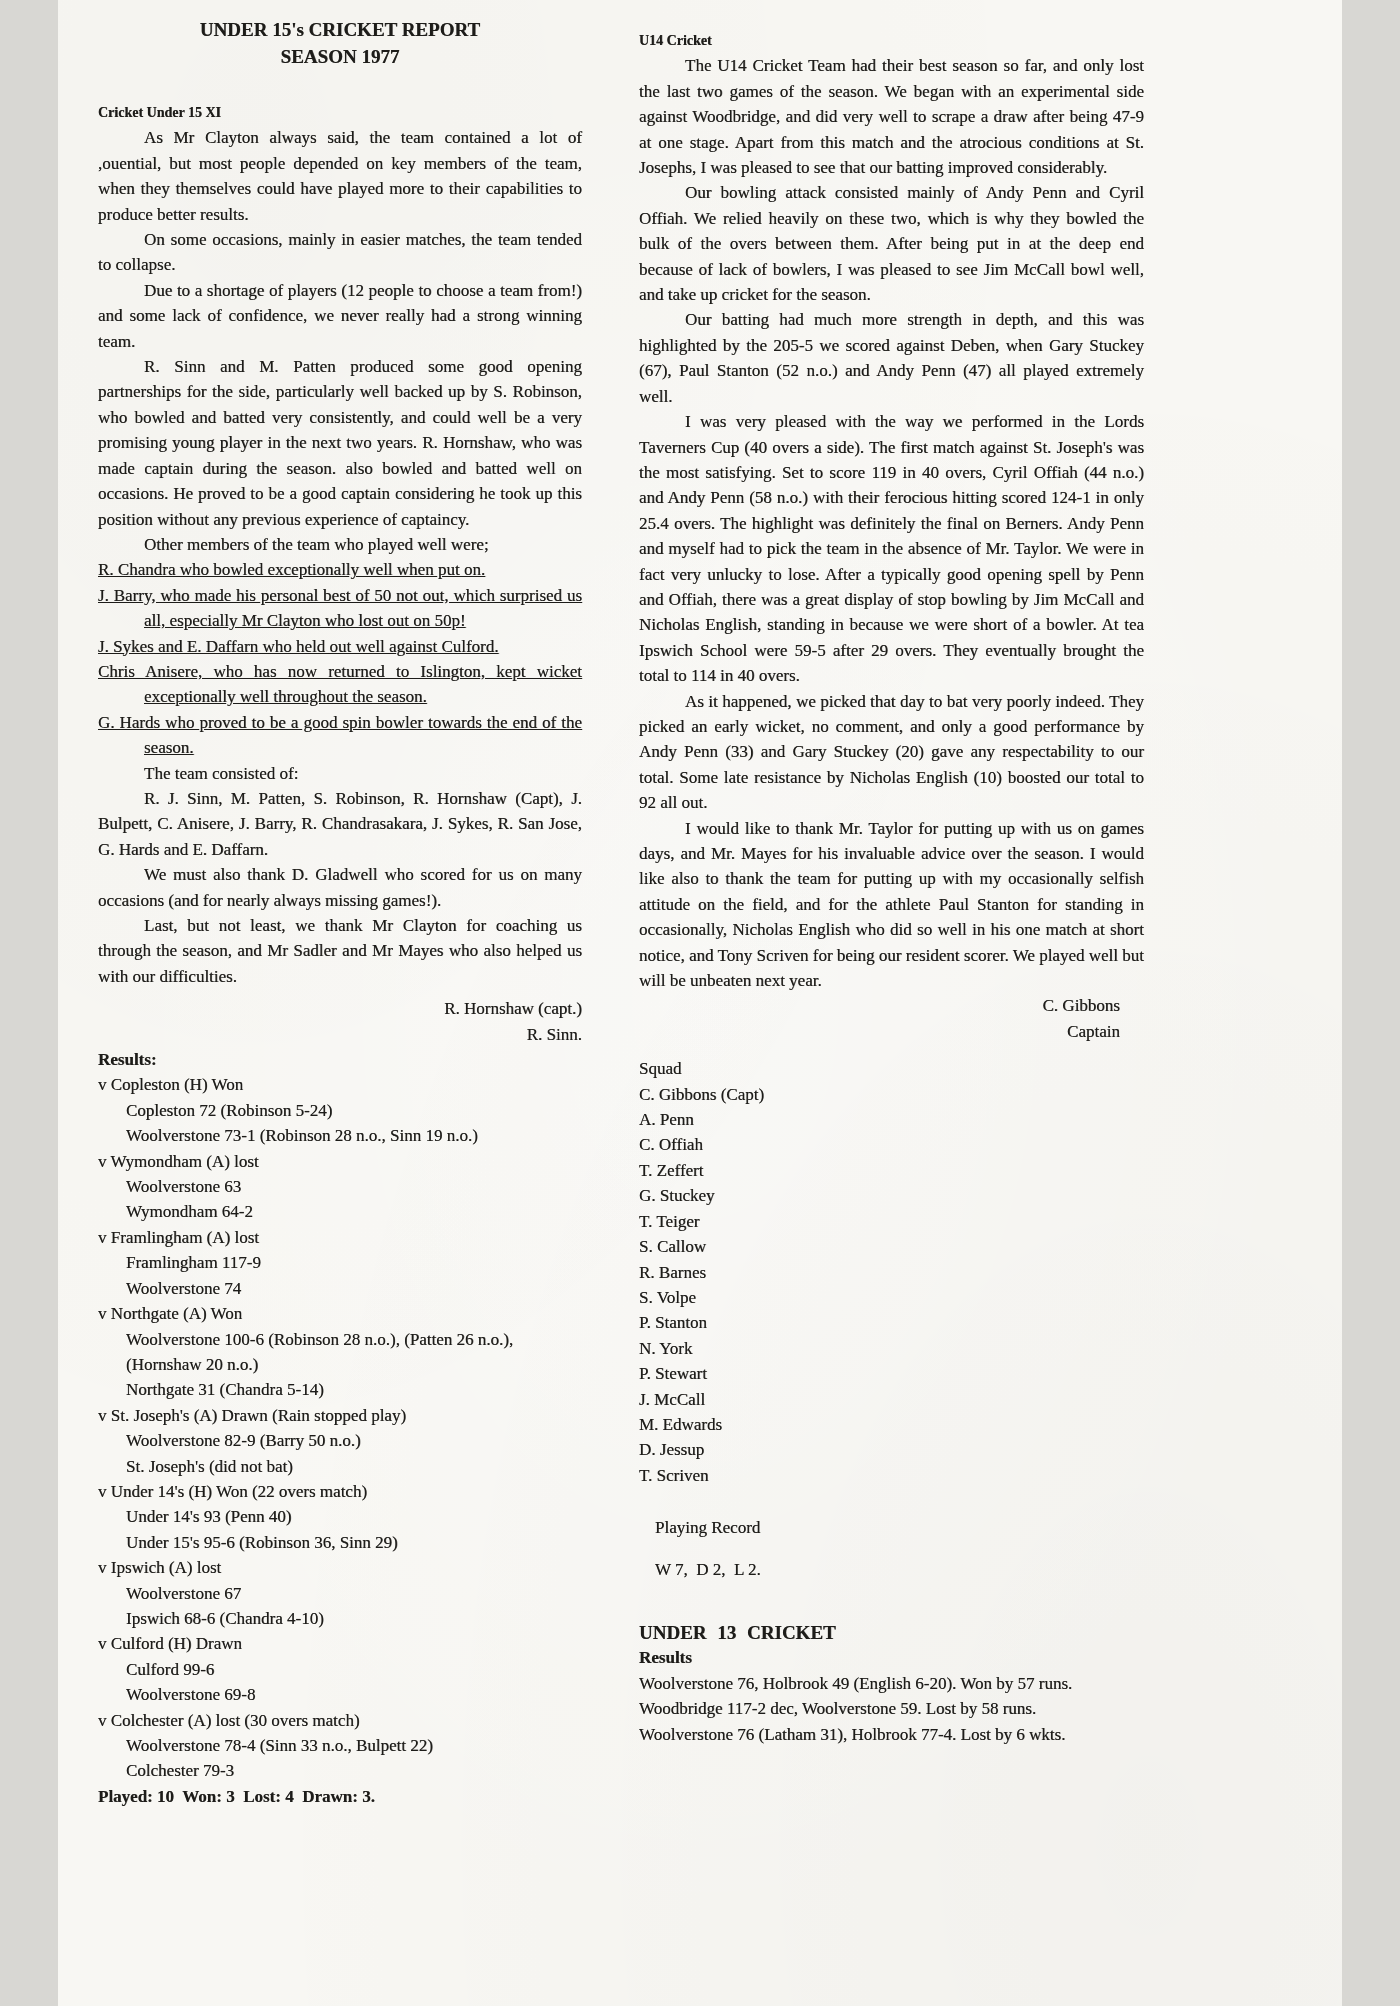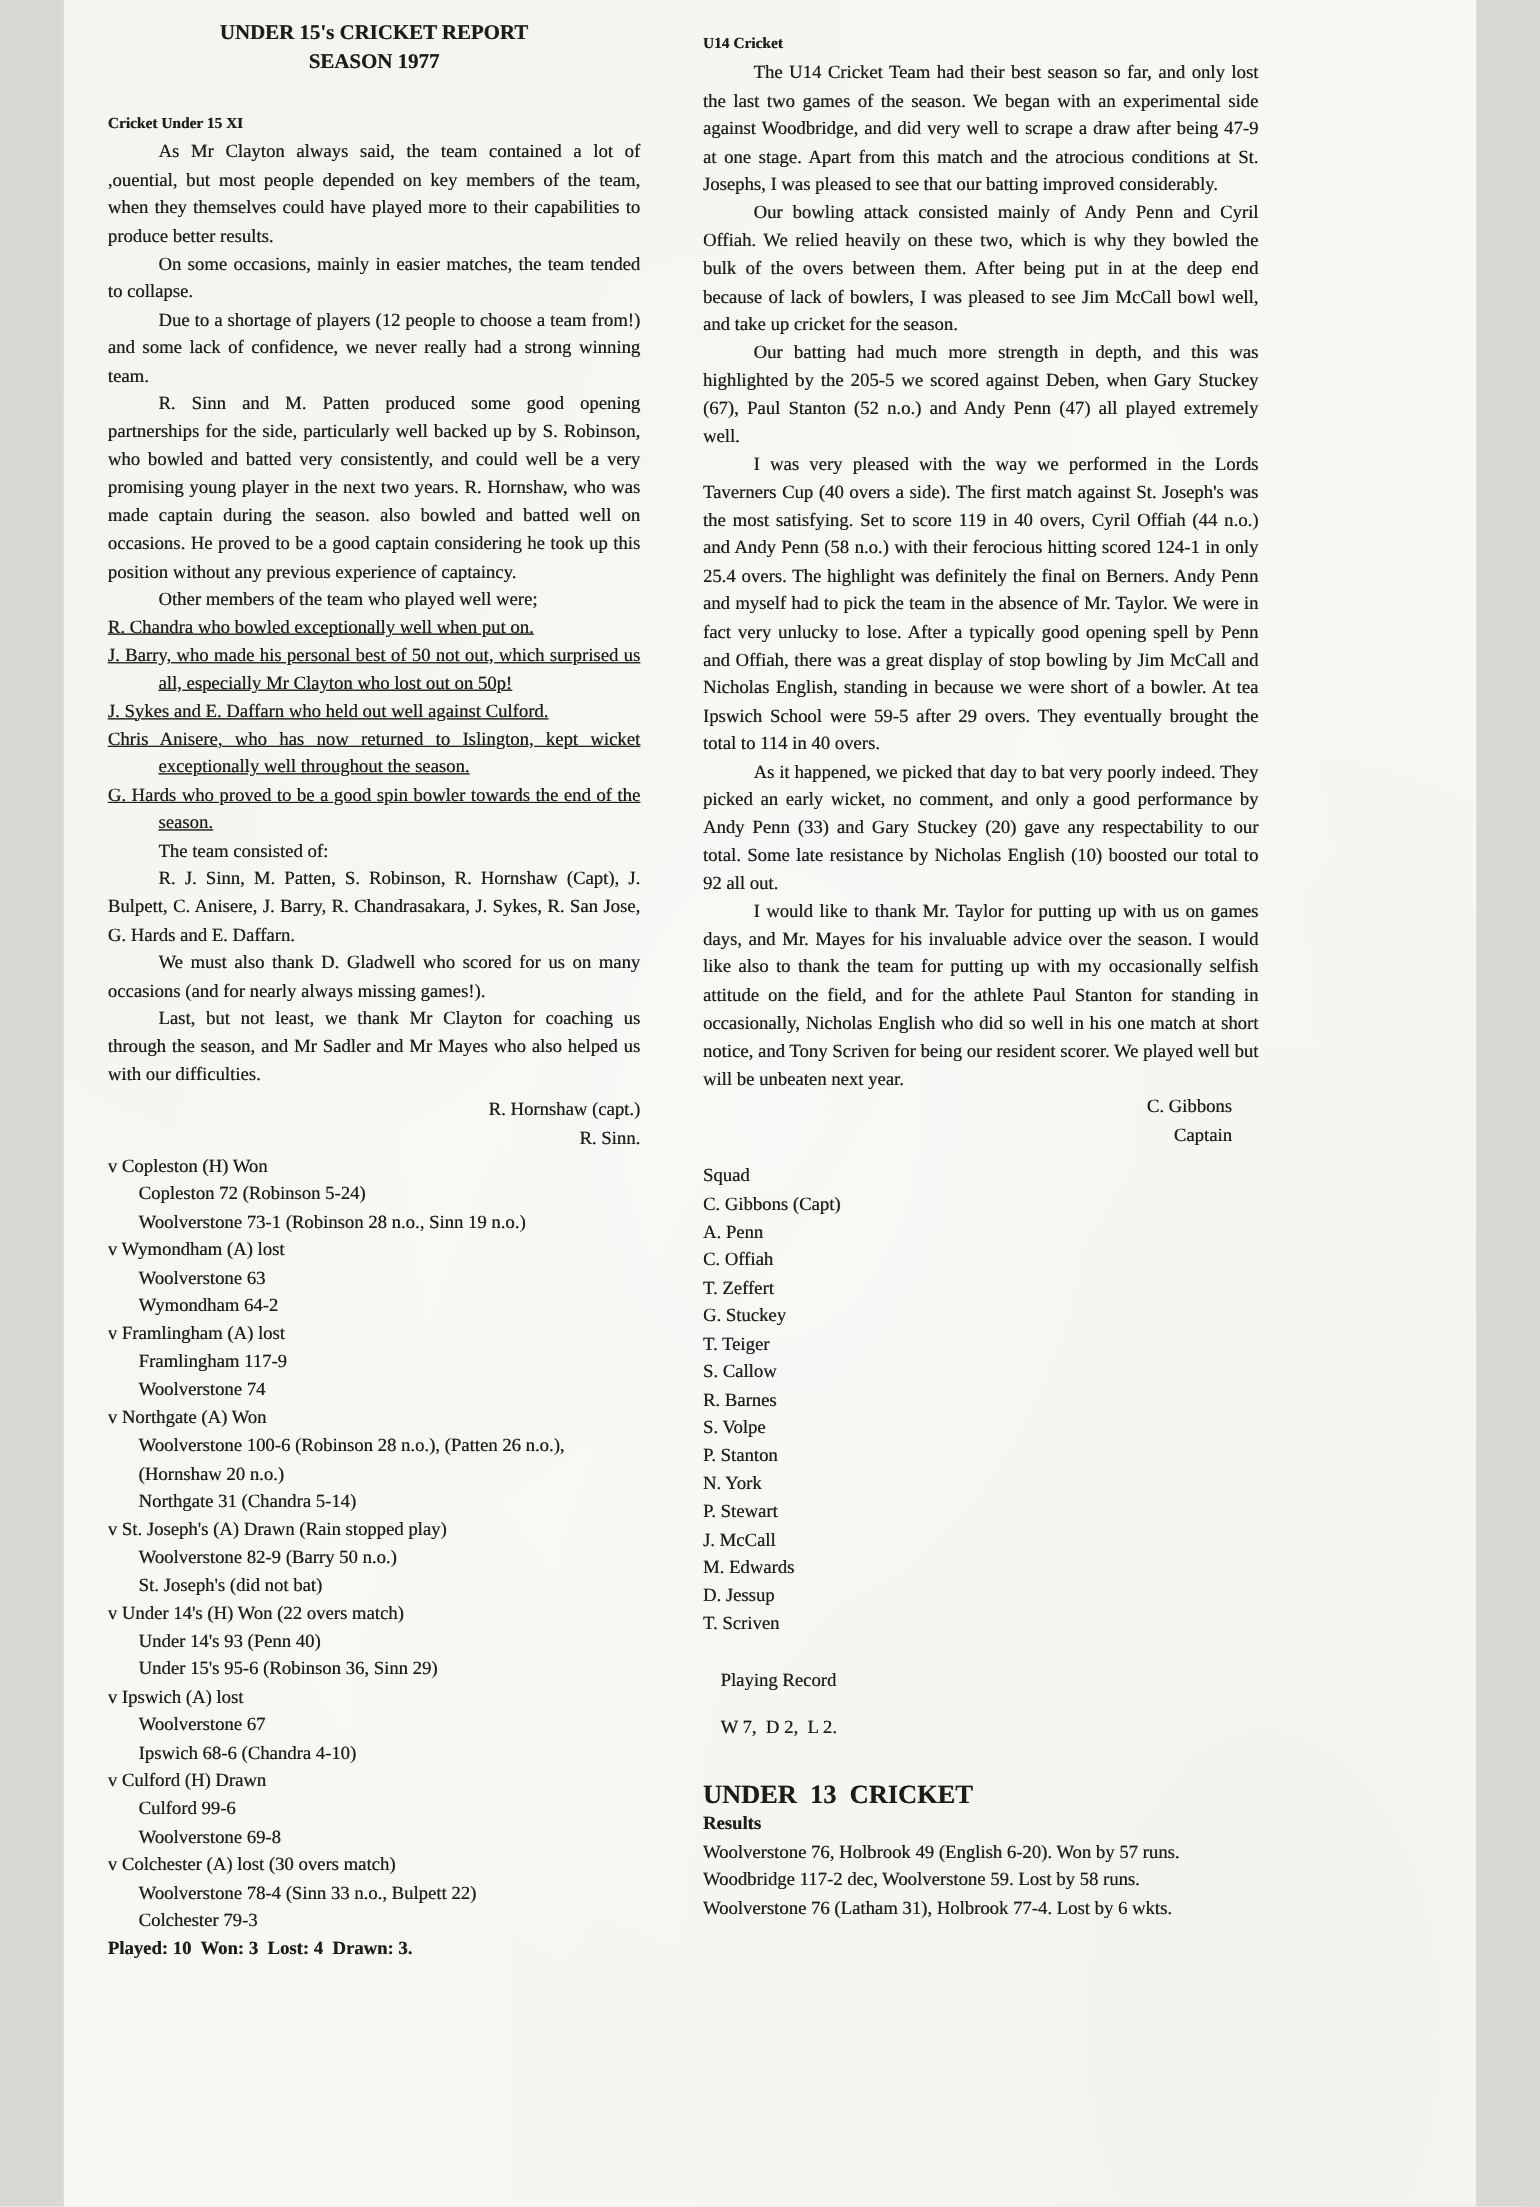--- a/index.html
+++ b/index.html
@@ -54,21 +54,21 @@
   .p-first { margin-top: 5px; }
   .p-shift { margin-left: 10px; text-indent: 40px; }
 
   .squad-block { margin-top: 12px; }
   .squad-heading { margin: 0; text-align: left; }
   .squad-item { margin: 0; text-align: left; }
 
   .record-block { margin-top: 27px; }
   .record-line { margin: 16px; white-space: pre-wrap; text-align: left; }
 
-  .u13-heading { margin-top: 38px; font-weight: bold; font-size: 24px; word-spacing: 6px; text-align: left; }
+  .u13-heading { margin-top: 38px; font-weight: bold; font-size: 19px; word-spacing: 6px; text-align: left; }
   .u13-results-heading { font-weight: bold; margin: 0; text-align: left; }
   .u13-item { padding-left: 30px; text-indent: -30px; margin: 0; text-align: justify; }
 </style>
 </head>
 <body>
 
 <div class="page">
 
   <div class="col col-left">
 
@@ -94,20 +94,21 @@
     <p class="body team-intro">The team consisted of:</p>
     <p class="body flush">R. J. Sinn, M. Patten, S. Robinson, R. Hornshaw (Capt), J. Bulpett, C. Anisere, J. Barry, R. Chandrasakara, J. Sykes, R. San Jose, G. Hards and E. Daffarn.</p>
     <p class="body">We must also thank D. Gladwell who scored for us on many occasions (and for nearly always missing games!).</p>
     <p class="body">Last, but not least, we thank Mr Clayton for coaching us through the season, and Mr Sadler and Mr Mayes who also helped us with our difficulties.</p>
 
     <div class="sig-block-left">
       <p class="sig">R. Hornshaw (capt.)</p>
       <p class="sig">R. Sinn.</p>
     </div>
 
+    <div class="results-heading">Results:</div>
 
     <div>
       <div class="res-h">v Copleston (H) Won</div>
       <div class="res-l">Copleston 72 (Robinson 5-24)</div>
       <div class="res-l">Woolverstone 73-1 (Robinson 28 n.o., Sinn 19 n.o.)</div>
     </div>
     <div>
       <div class="res-h">v Wymondham (A) lost</div>
       <div class="res-l">Woolverstone 63</div>
       <div class="res-l">Wymondham 64-2</div>

